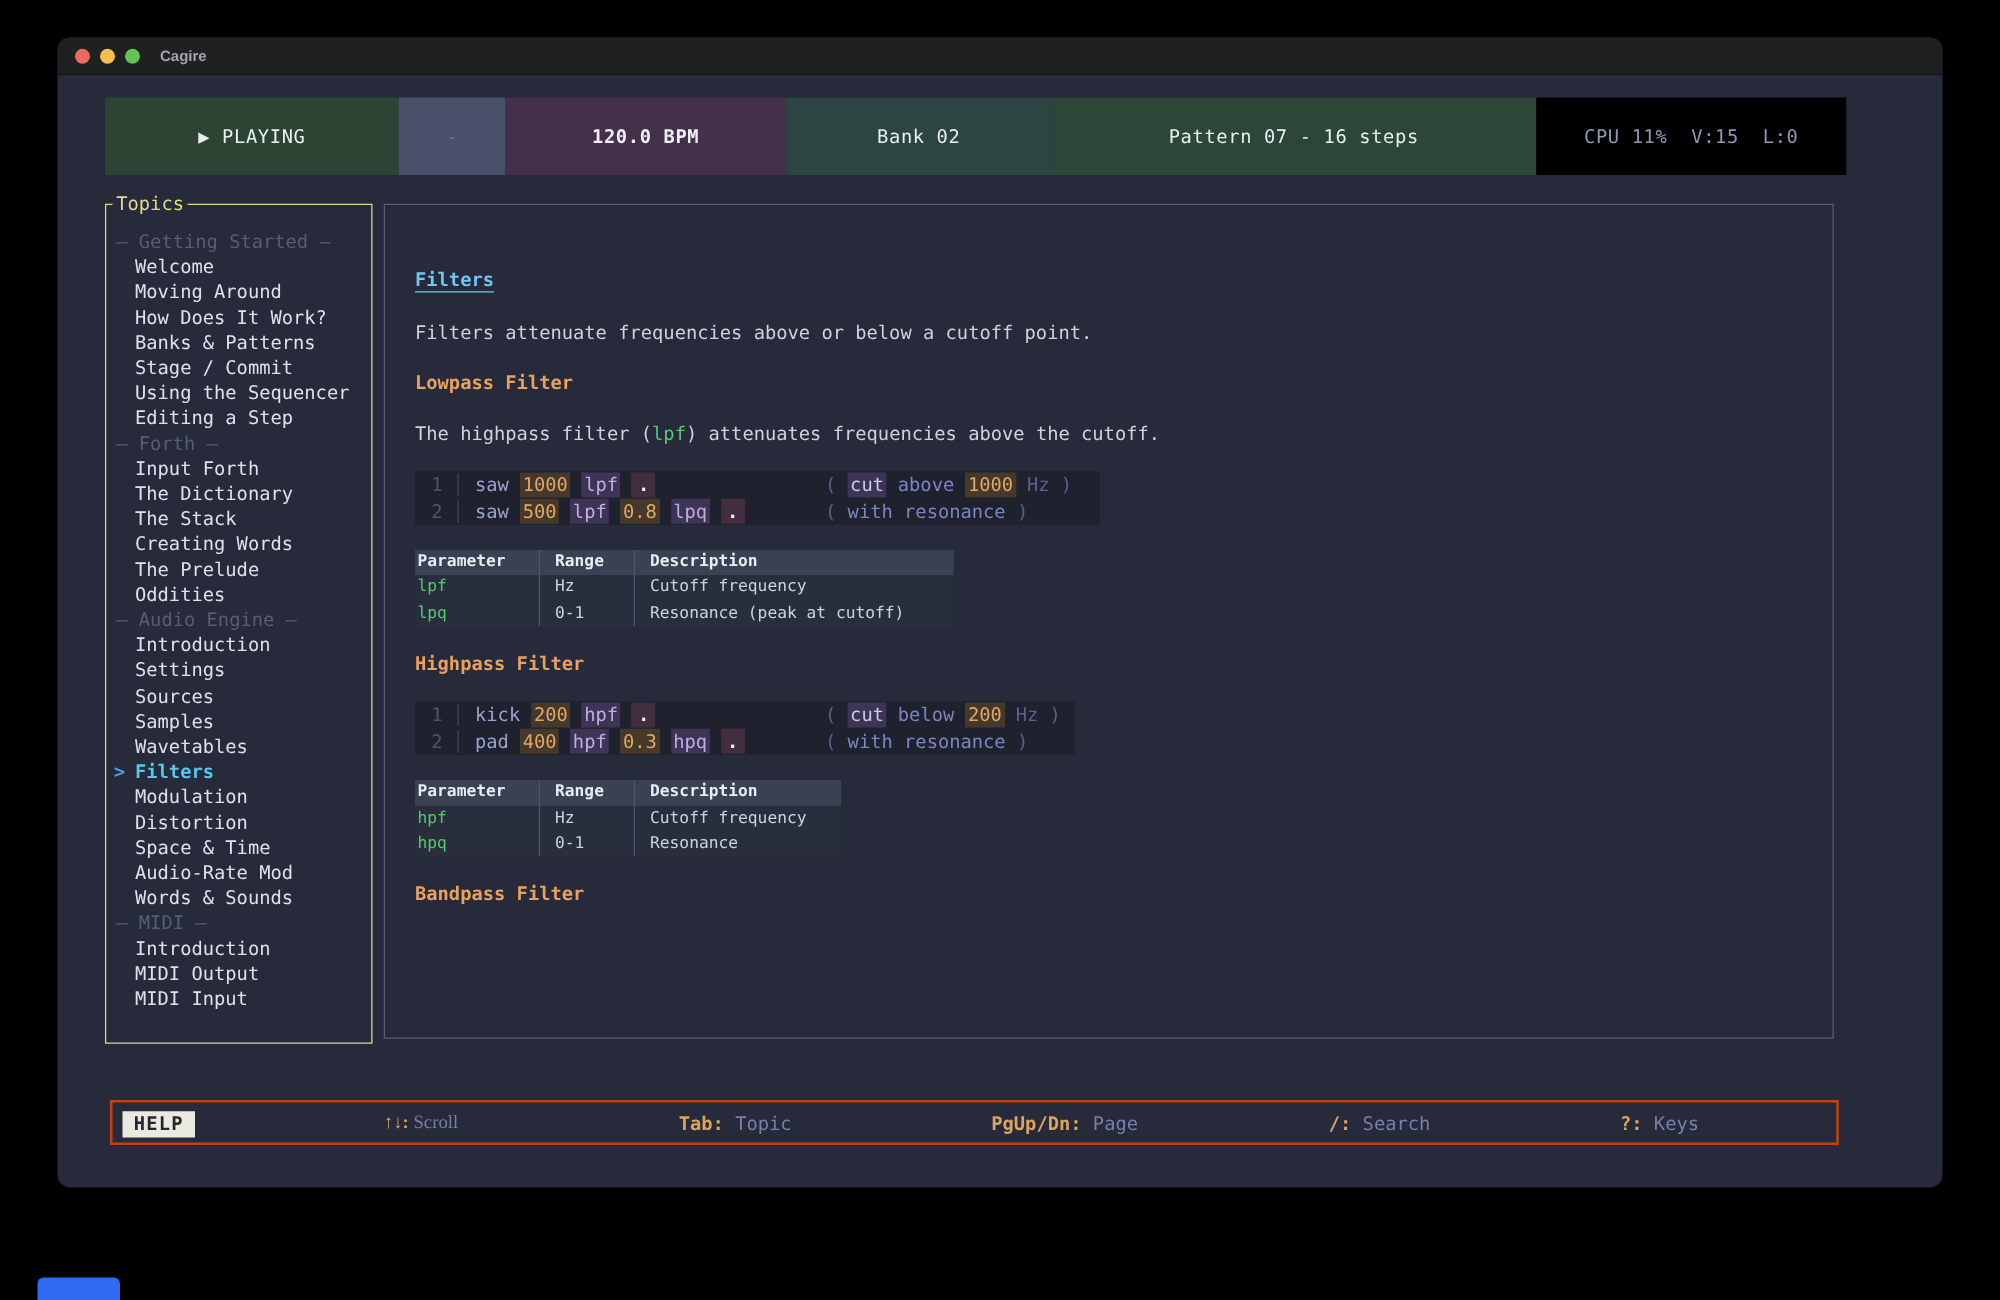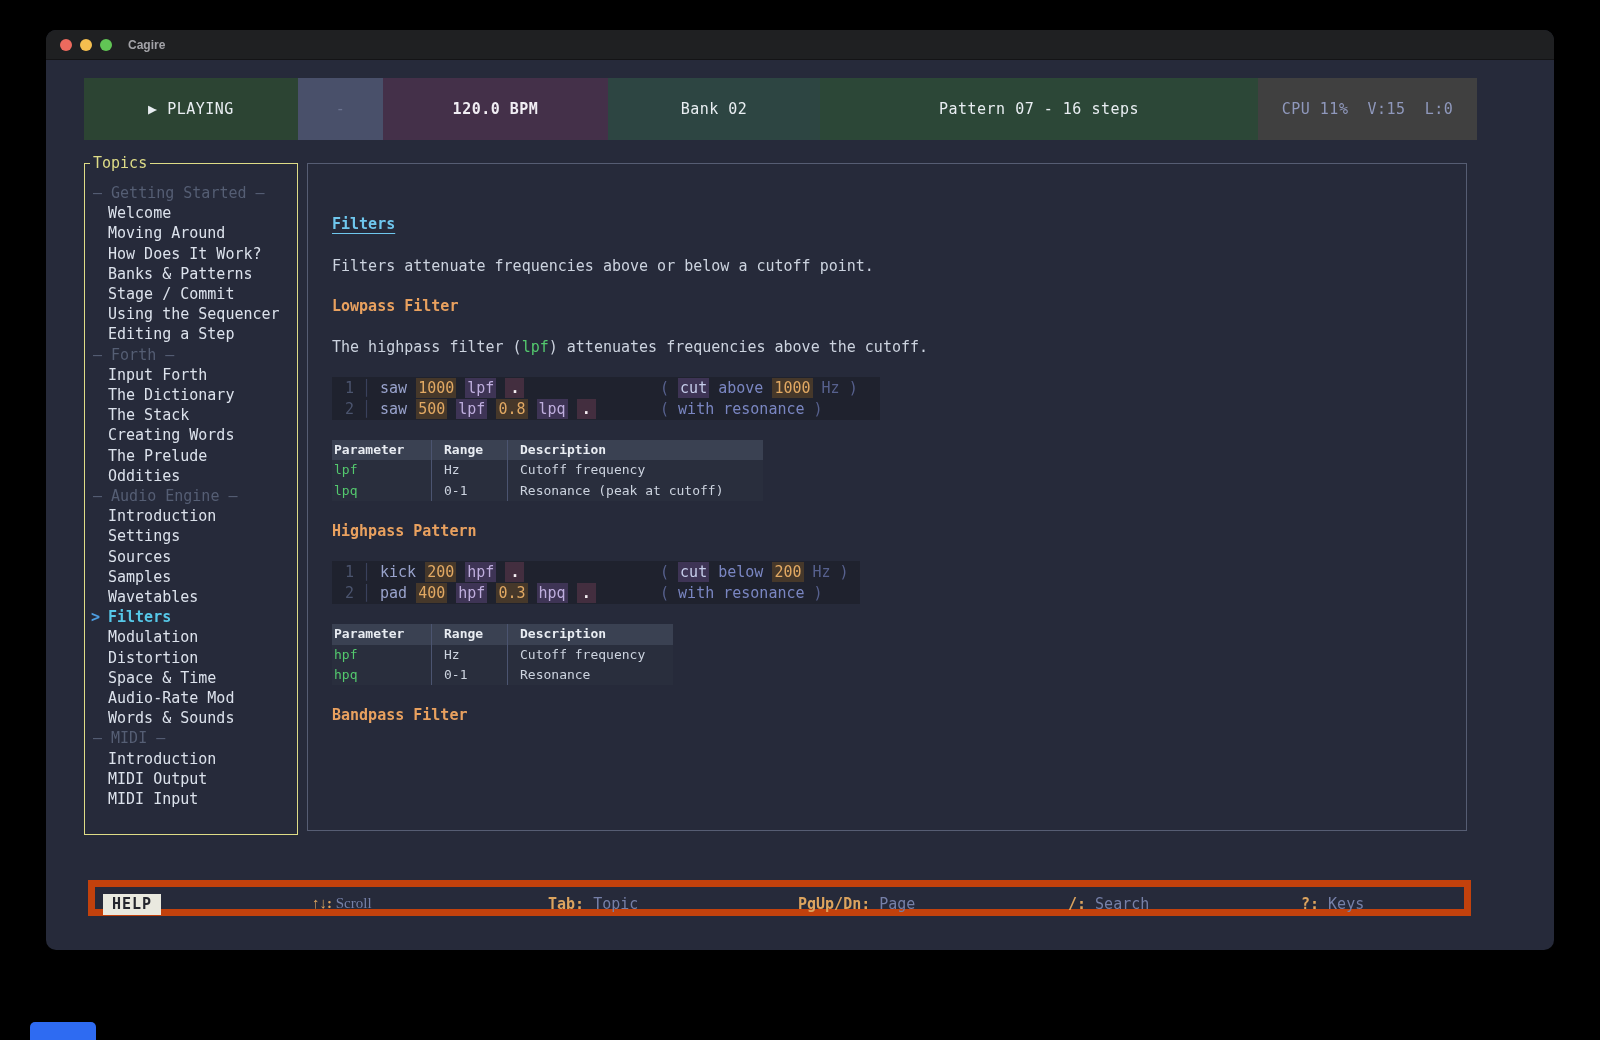--- a/index.html
+++ b/index.html
@@ -75,21 +75,21 @@
   .trow.body { background:#292e3d; color:#ccd3df; }
   .tc { white-space:pre; overflow:hidden; }
   .tc1 { width:99px; padding-left:2px; flex:none; }
   .tc2 { width:76px; padding-left:12px; flex:none; border-left:1px solid #4b5470; }
   .tc3 { flex:1; padding-left:12px; border-left:1px solid #4b5470; }
   .trow.body .tc1 { color:#54c96e; }
 
   
   .helpbar {
     position:relative; margin-top:45px; margin-left:4px; width:1383px; height:36px;
-    border:7px solid #c2410c; font-size:15px;
+    border:2px solid #c2410c; font-size:15px;
   }
   .help-badge {
     position:absolute; left:8px; top:7px; background:#e9e9df; color:#24262e;
     font-weight:bold; padding:0 9px; line-height:21px; letter-spacing:1px;
   }
   .hint { position:absolute; top:8px; white-space:pre; }
   .hint .k { color:#dca45f; font-weight:bold; }
   .hint .l { color:#7680a8; }
 
   .dock-notch {
@@ -105,26 +105,26 @@
     <div class="lights">
       <div class="light red"></div>
       <div class="light yellow"></div>
       <div class="light green"></div>
     </div>
     <div class="win-title">Cagire</div>
   </div>
 
   <div class="term">
     <div class="statusbar" id="statusbar">
-        <div class="seg" style="background: rgb(44, 68, 51); color: rgb(233, 238, 242); width: 214px;">▶ PLAYING</div>
+        <div class="seg" style="background: rgb(44, 68, 51); color: rgb(233, 238, 242); width: 235px;">▶ PLAYING</div>
         <div class="seg" style="background: rgb(73, 80, 106); color: rgb(107, 115, 144); width: 85px;">-</div>
         <div class="seg bold" style="background: rgb(68, 48, 73); color: rgb(241, 238, 244); width: 225px;">120.0 BPM</div>
         <div class="seg" style="background: rgb(45, 69, 66); color: rgb(233, 238, 242); width: 212px;">Bank 02</div>
         <div class="seg" style="background: rgb(44, 71, 55); color: rgb(233, 238, 242); flex: 1 1 0%;">Pattern 07 - 16 steps</div>
-        <div class="seg" style="background: #404040; color: rgb(143, 152, 188); width: 219px;">CPU 11%  V:15  L:0</div>
+        <div class="seg" style="background: #000000; color: rgb(143, 152, 188); width: 248px;">CPU 11%  V:15  L:0</div>
       </div>
 
     <div class="mid">
       <div class="topics">
         <div class="topics-title">Topics</div>
         <div class="topics-list" id="topics-list">
             <div class="t-item section"><span>— Getting Started —</span></div>
             <div class="t-item item"><span>Welcome</span></div>
             <div class="t-item item"><span>Moving Around</span></div>
             <div class="t-item item"><span>How Does It Work?</span></div>
@@ -177,21 +177,21 @@
               <span class="tc tc1">lpf</span>
               <span class="tc tc2">Hz</span>
               <span class="tc tc3">Cutoff frequency</span>
             </div>
             <div class="trow body">
               <span class="tc tc1">lpq</span>
               <span class="tc tc2">0-1</span>
               <span class="tc tc3">Resonance (peak at cutoff)</span>
             </div>
           </div>
-          <div class="h2" style="margin-top: 20px;">Highpass Pattern</div>
+          <div class="h2" style="margin-top: 20px;">Highpass Filter</div>
           <div class="codeblock" style="margin-top: 20px; width: 528px;">
             <div class="codeline"><span class="ln">1</span><span class="pipe">│</span><span class="code-main"><span class="tk-src">kick</span><span> </span><span class="tk-num">200</span><span> </span><span class="tk-fn">hpf</span><span> </span><span class="tk-dot">.</span></span><span><span class="tk-cmt">( </span><span class="tk-cmthl">cut</span><span class="tk-cmt"> </span><span class="tk-cmtb">below</span><span class="tk-cmt"> </span><span class="tk-num">200</span><span class="tk-cmt"> Hz )</span></span></div>
             <div class="codeline"><span class="ln">2</span><span class="pipe">│</span><span class="code-main"><span class="tk-src">pad</span><span> </span><span class="tk-num">400</span><span> </span><span class="tk-fn">hpf</span><span> </span><span class="tk-num">0.3</span><span> </span><span class="tk-fn">hpq</span><span> </span><span class="tk-dot">.</span></span><span><span class="tk-cmt">( </span><span class="tk-cmtb">with resonance</span><span class="tk-cmt"> )</span></span></div>
           </div>
           <div class="dtable" style="margin-top: 20px; width: 341px;">
             <div class="trow head">
               <span class="tc tc1">Parameter</span>
               <span class="tc tc2">Range</span>
               <span class="tc tc3">Description</span>
             </div>

